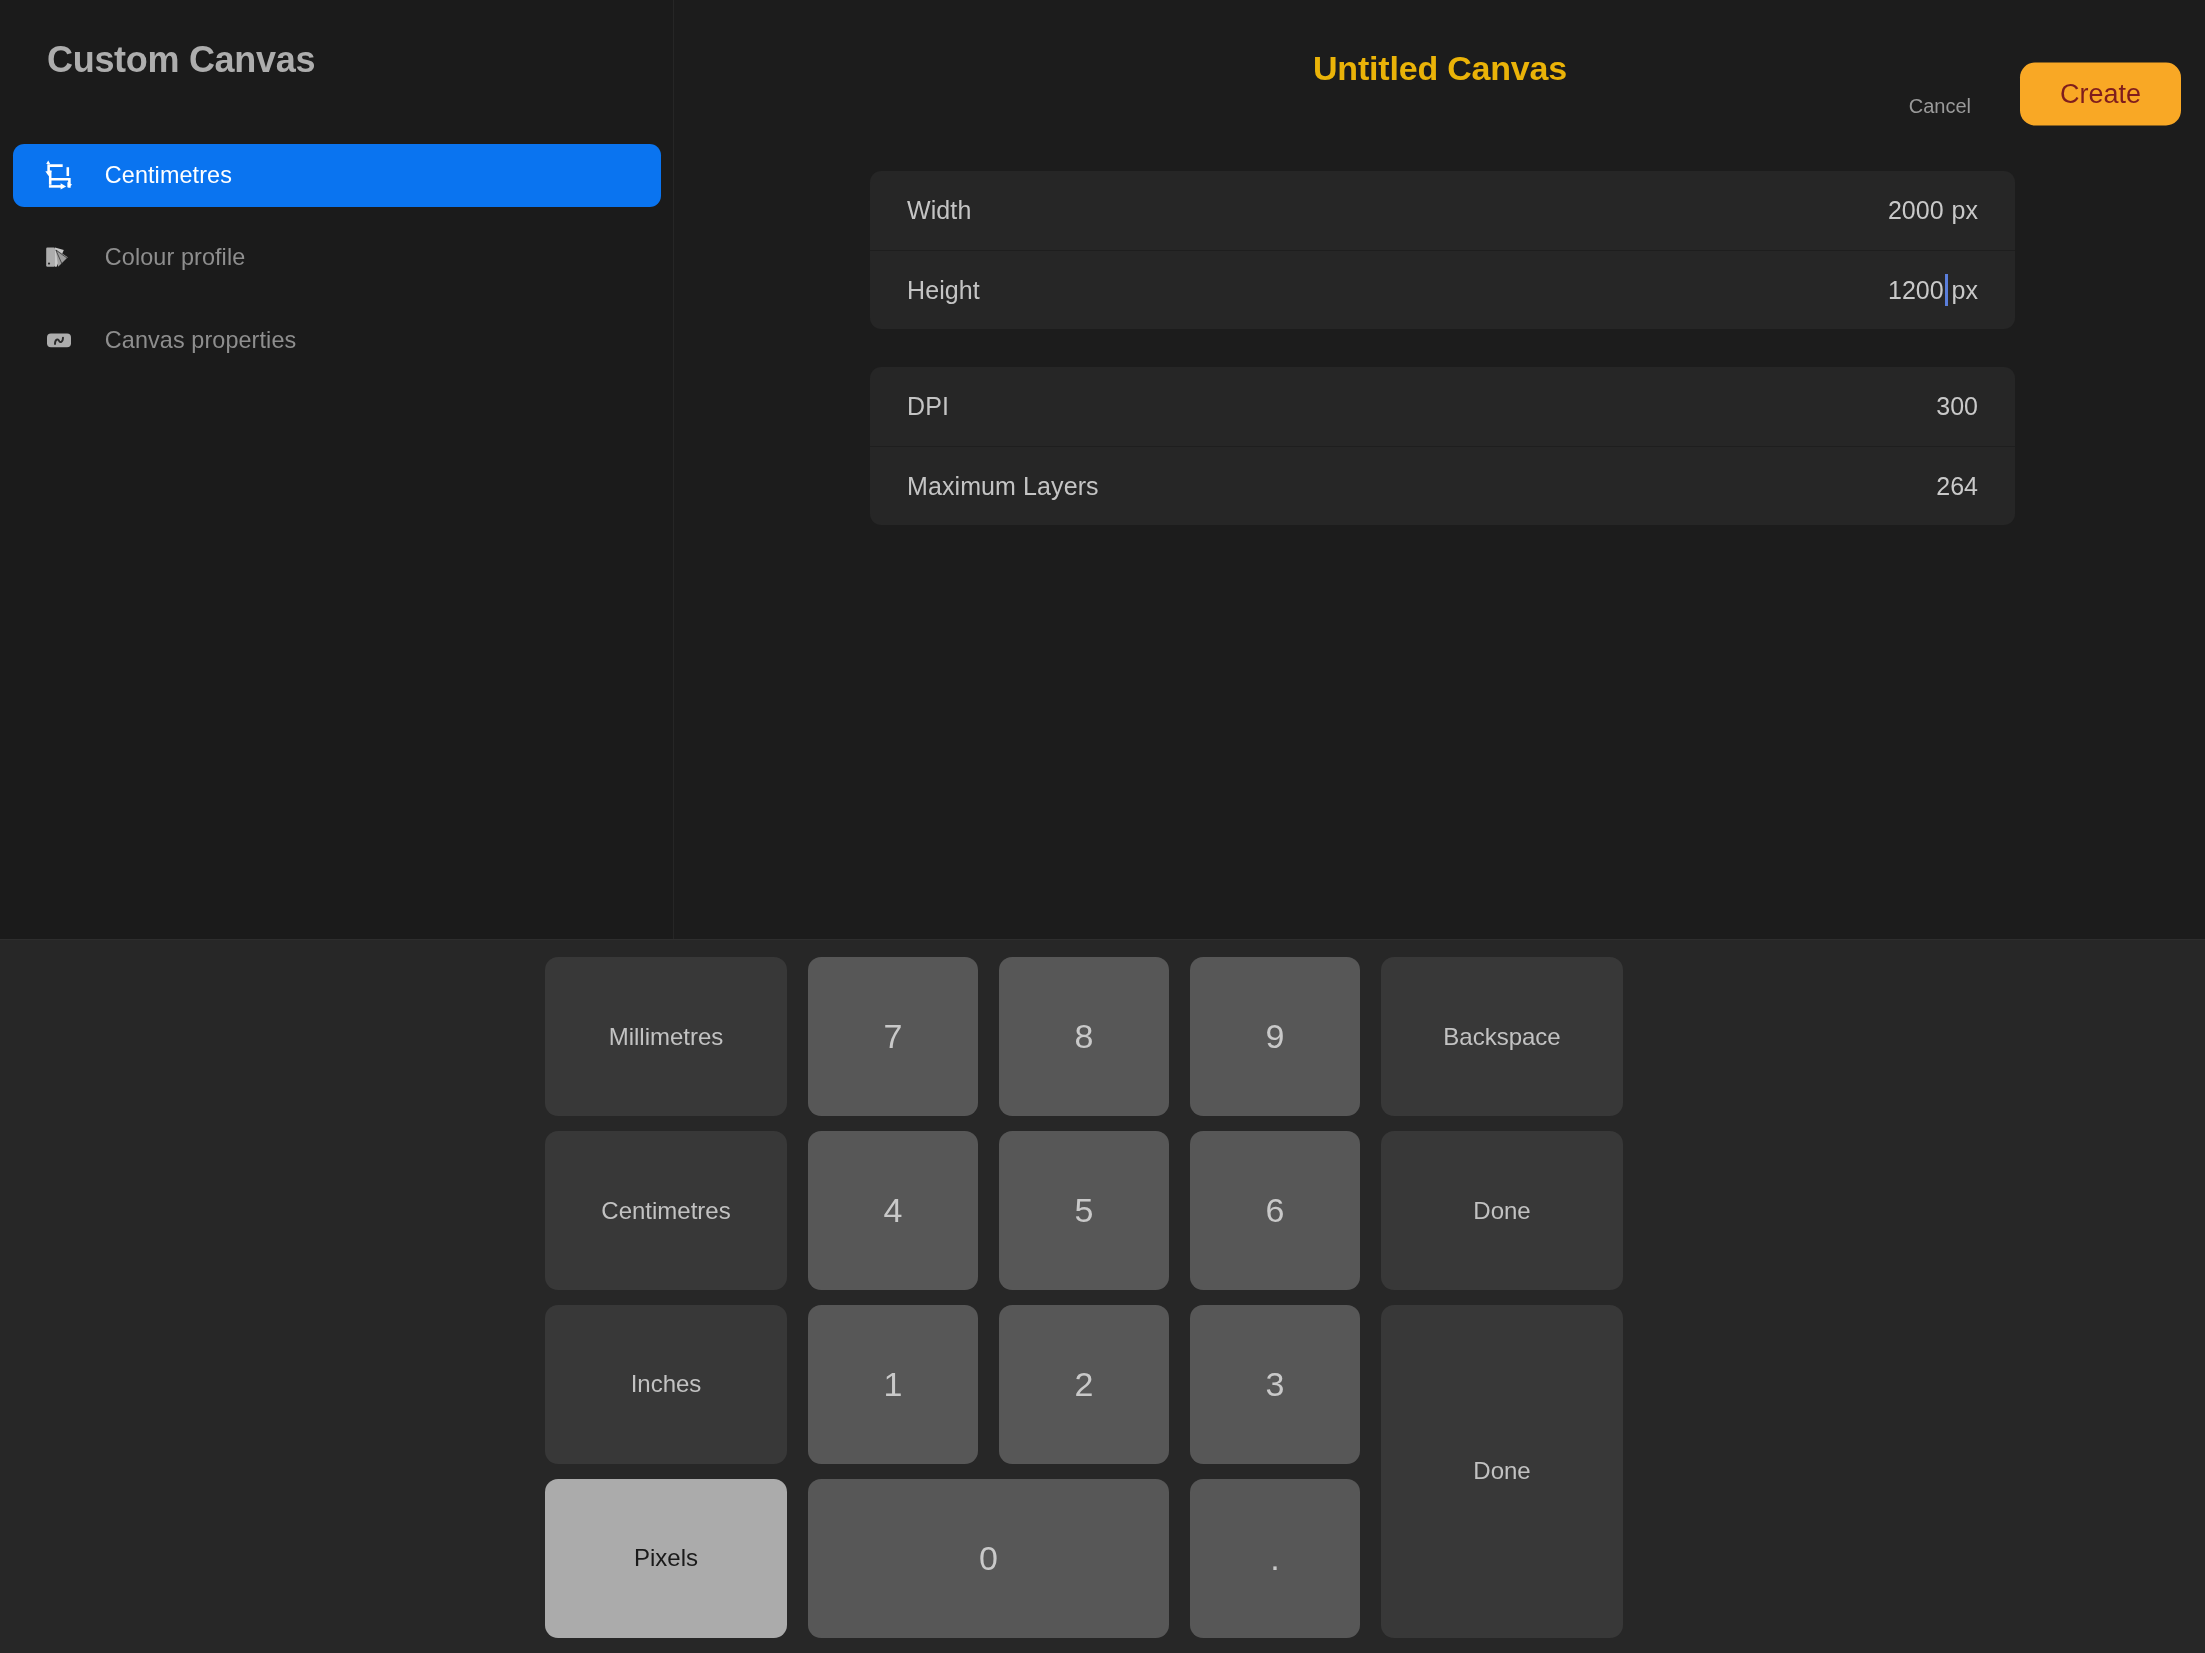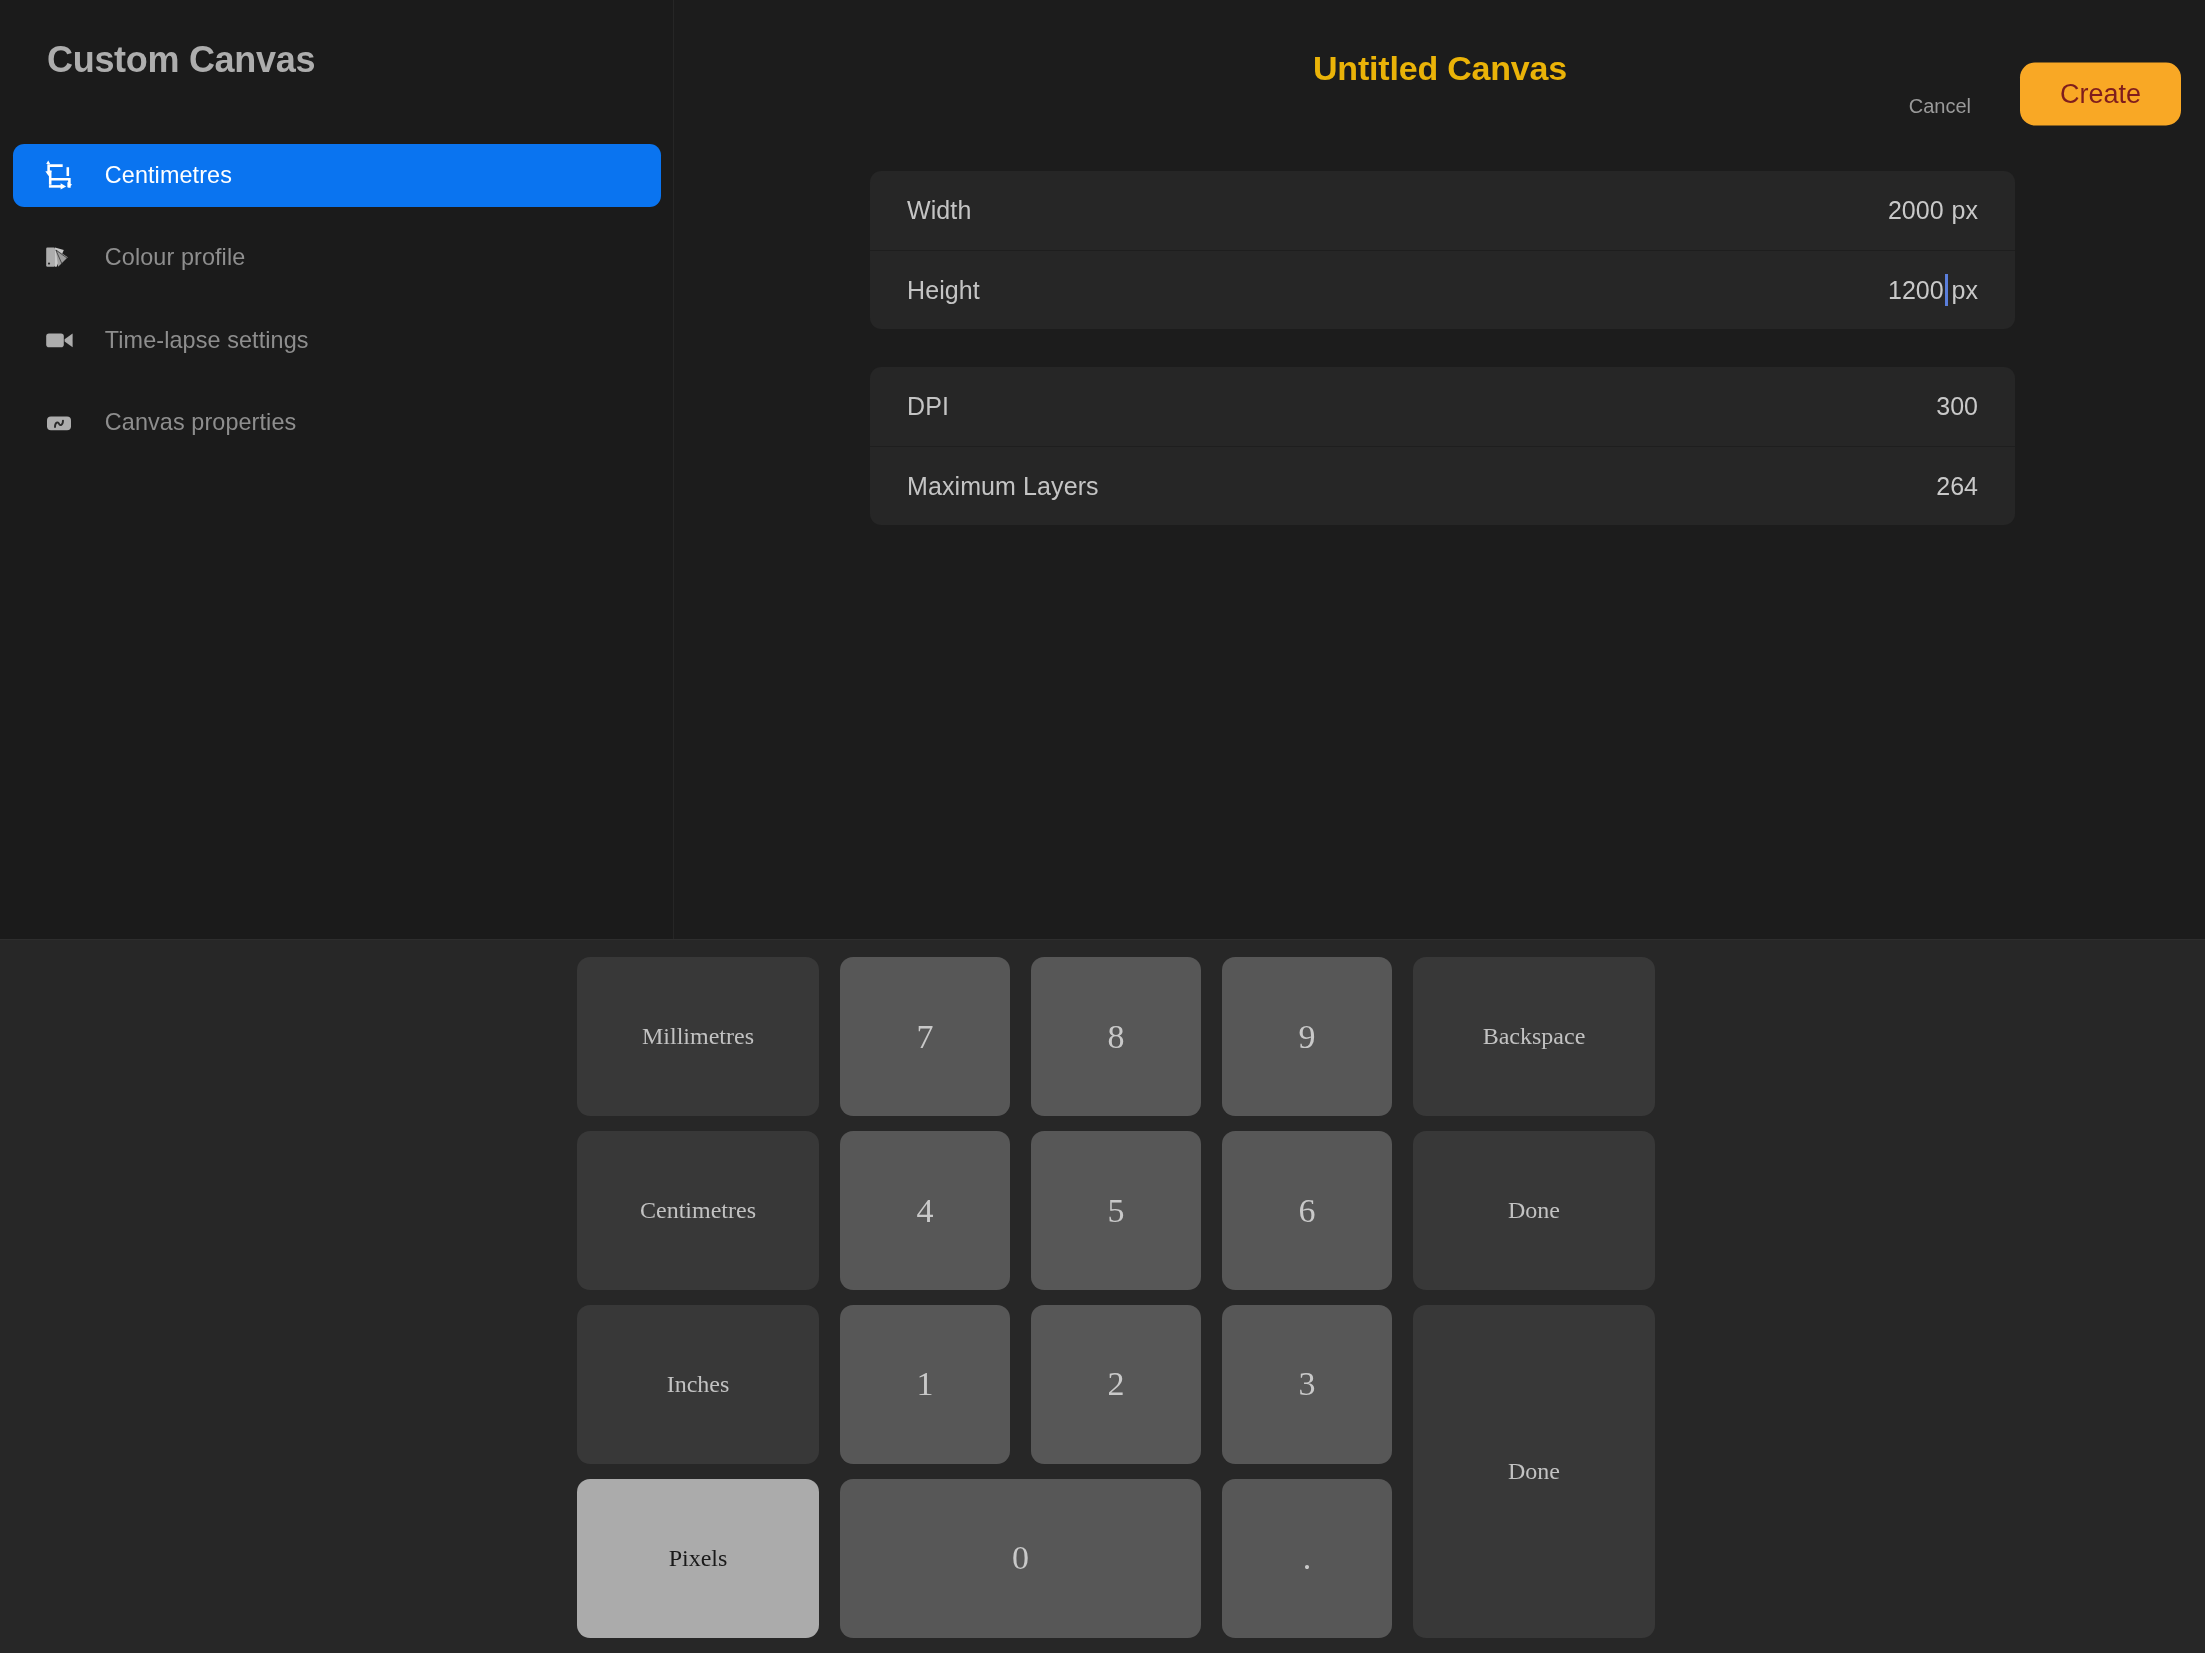--- a/index.html
+++ b/index.html
@@ -103,27 +103,26 @@
   }
 
   
   .keypad {
     position:absolute; left:0; top:939px;
     width:2205px; height:714px;
     background:#272727;
     border-top:0.8px solid #2E2E2E;
   }
   .kp-grid {
-    position:absolute; left:577px; top:17px;
+    position:absolute; left:545px; top:17px;
     width:1103px; height:681px;
     display:grid;
     grid-template-columns:242px 170px 170px 170px 242px;
     grid-template-rows:repeat(4, 1fr);
     gap:14.5px 21px;
-    font-family:Liberation Serif, serif;
   }
   .key {
     border-radius:13px;
     display:flex; align-items:center; justify-content:center;
     cursor:pointer;
     user-select:none;
   }
   .key-unit { background:#383838; font-size:24px; color:#C2C2C2; }
   .key-unit.selected { background:#ABABAB; color:#1A1A1A; }
   .key-digit { background:#575757; font-size:34px; color:#C9C9C9; }
@@ -167,29 +166,20 @@
               <circle cx="7.5" cy="27" r="1.4" fill="#2A2A2A"></circle>
               <path d="M15 7 L26 10 L17 31 L15 31 Z" fill="#C9C9C9"></path>
               <path d="M16 9 L31 19 L19 31 Z" fill="#9E9E9E"></path>
               <path d="M16 10 L30 20" stroke="#2A2A2A" stroke-width="0.9"></path>
               <path d="M16 10 L24 28" stroke="#2A2A2A" stroke-width="0.9"></path>
             </svg>
           </span>
           <span class="nav-label">Colour profile</span>
         </div>
 
-        <div class="nav-item">
-          <span class="nav-icon">
-            <svg width="32" height="32" viewBox="0 0 40 40">
-              <rect x="4" y="12" width="22" height="17" rx="3.5" fill="#ADADAD"></rect>
-              <path d="M27 19 L37 12 V29 L27 22 Z" fill="#ADADAD"></path>
-            </svg>
-          </span>
-          <span class="nav-label">Time-lapse settings</span>
-        </div>
 
         <div class="nav-item">
           <span class="nav-icon">
             <svg width="32" height="32" viewBox="0 0 40 40">
               <rect x="5" y="12" width="30" height="17" rx="5" fill="#ADADAD"></rect>
               <path d="M15 25 C15 19, 19 18, 20 21 C21 24, 25 23, 25 17" fill="none" stroke="#2B2B2B" stroke-width="2.4" stroke-linecap="round"></path>
             </svg>
           </span>
           <span class="nav-label">Canvas properties</span>
         </div>

